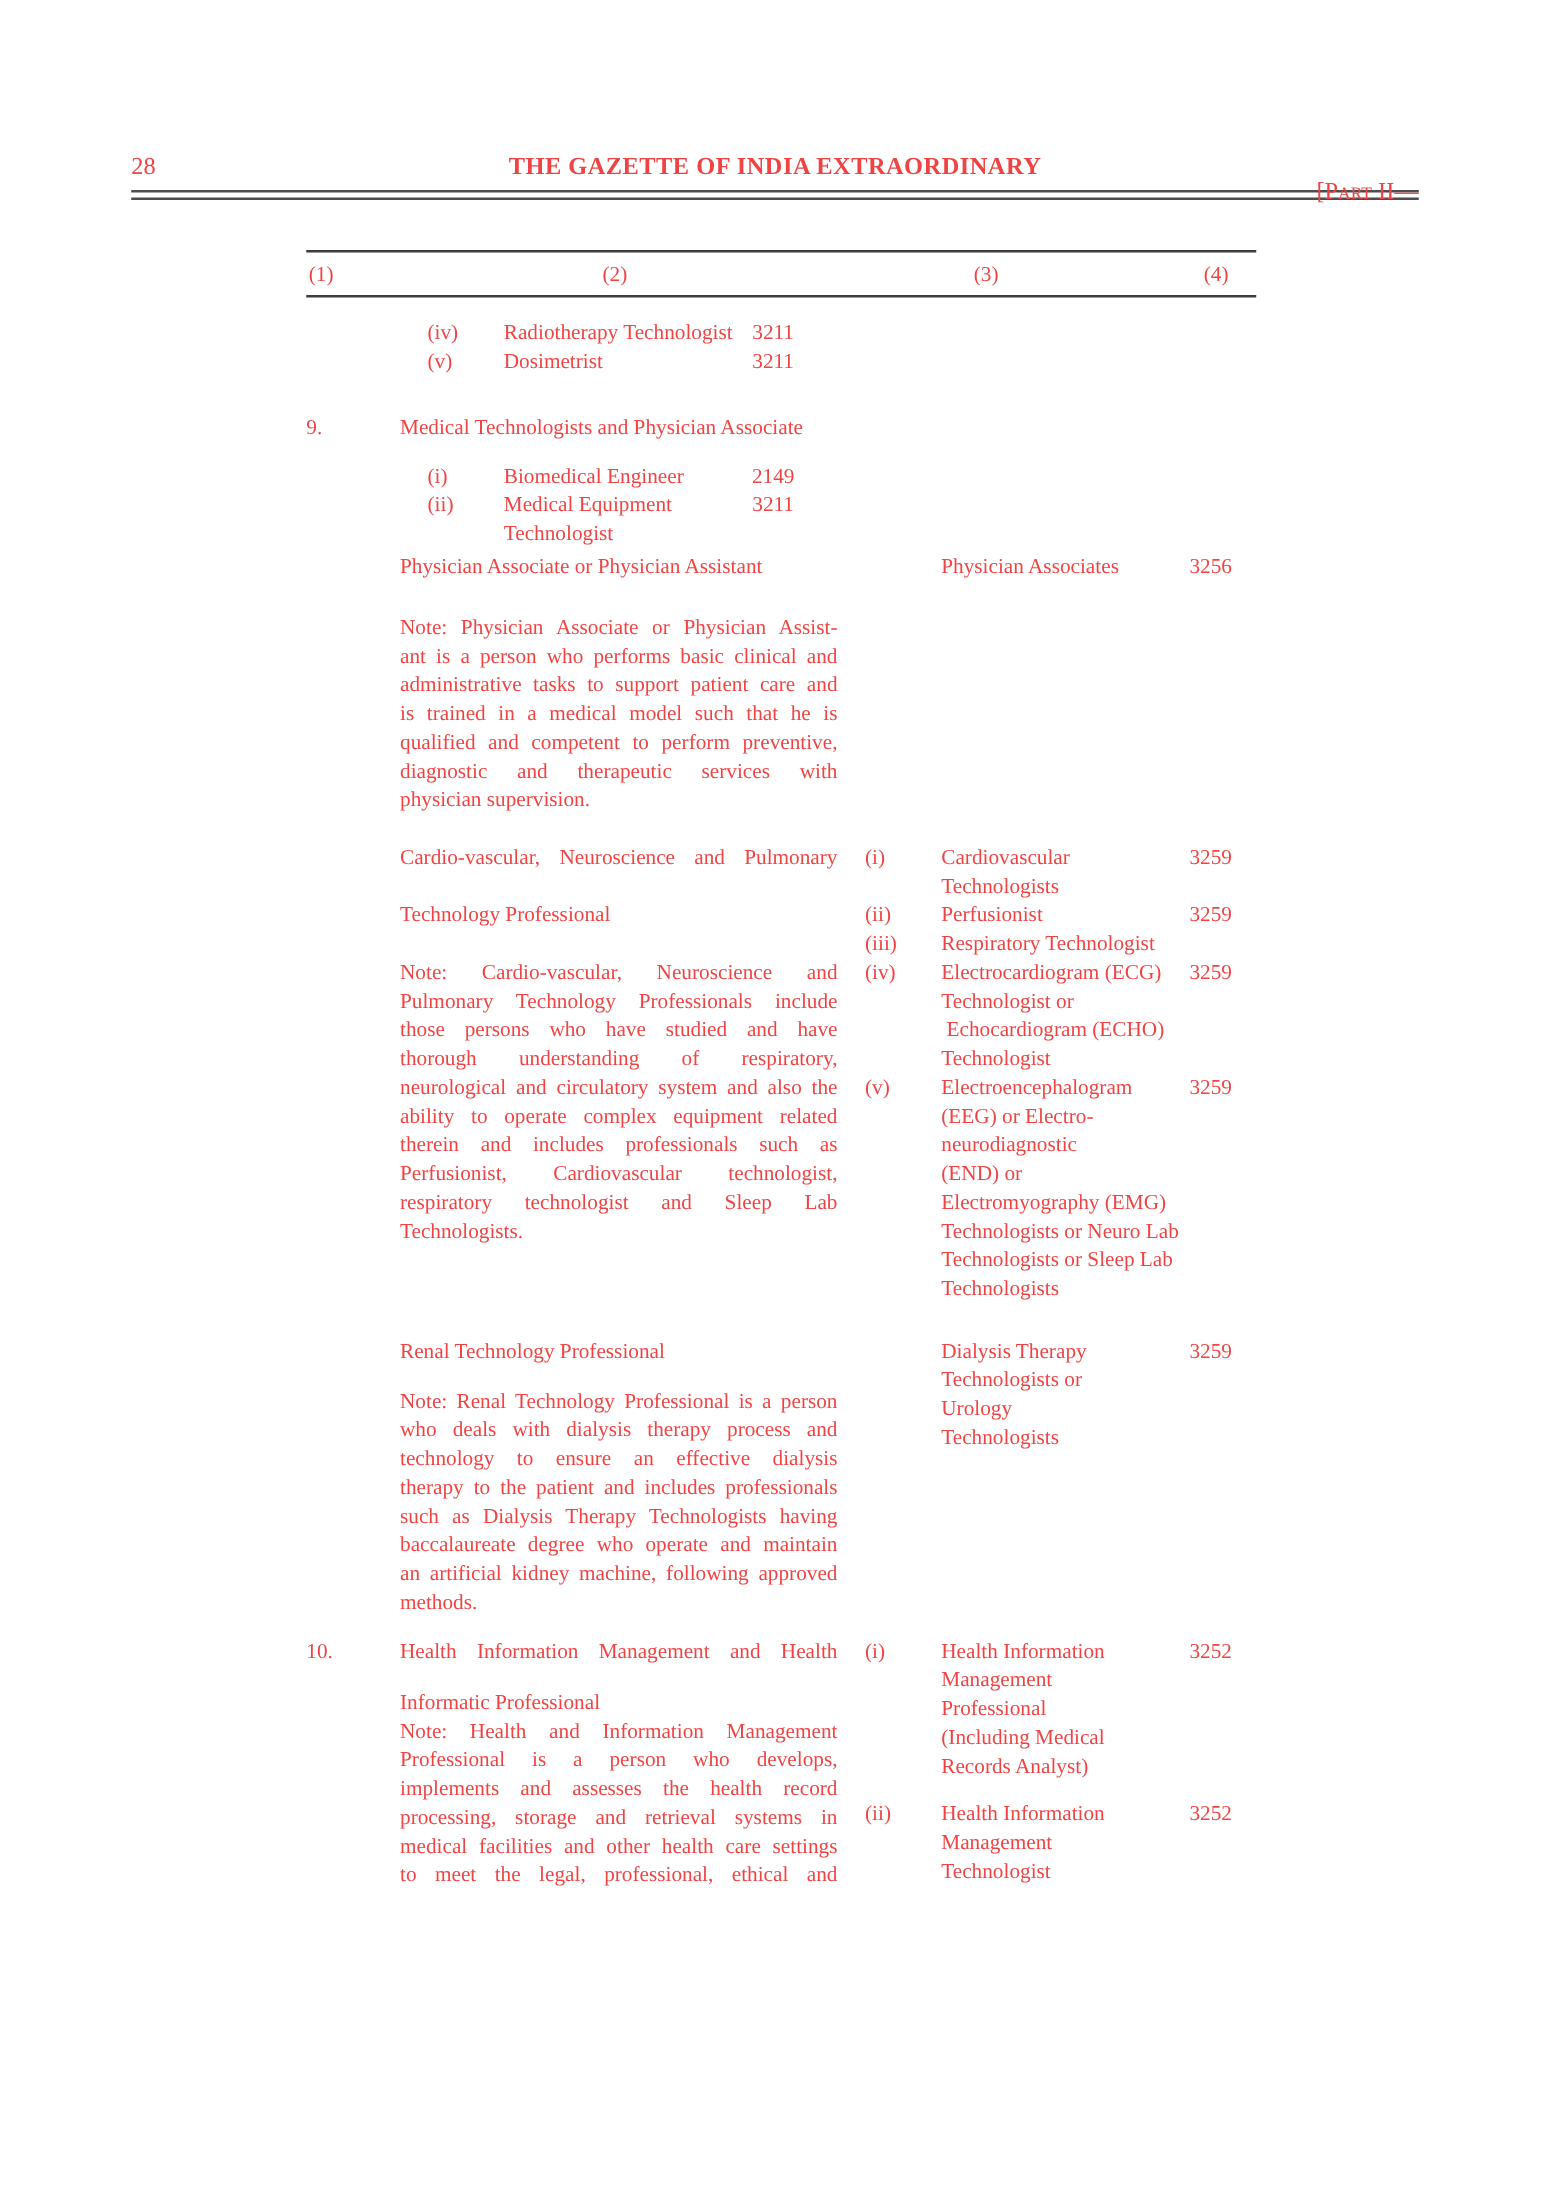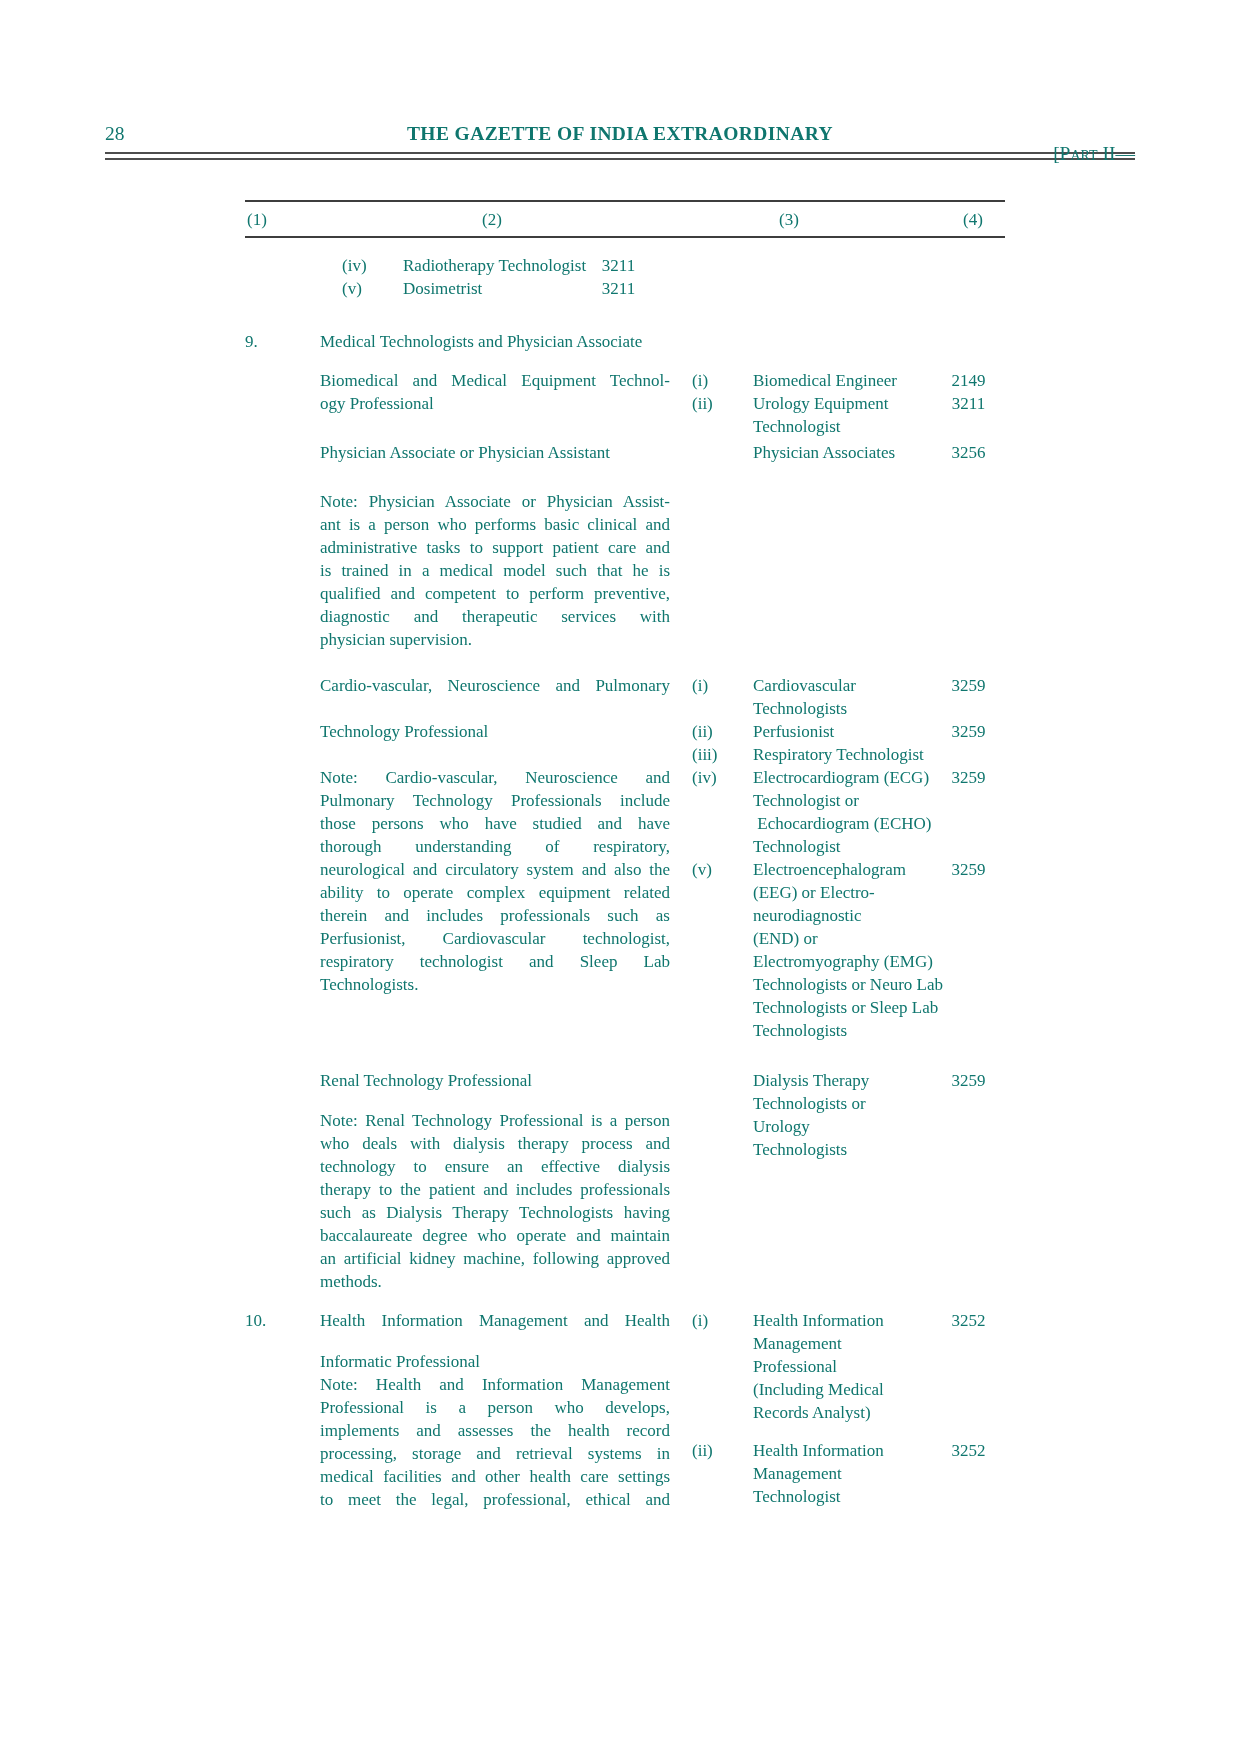--- a/index.html
+++ b/index.html
@@ -1,19 +1,19 @@
 <!DOCTYPE html>
 <html><head>
 <meta charset="utf-8">
 <style>
   html,body{margin:0;padding:0;background:#ffffff;}
   .page{
     width:1240px;height:1755px;background:#ffffff;position:relative;
     box-sizing:border-box;padding:122px 105px 0 105px;
-    font-family:"Liberation Serif", serif;color:#0f766e;
+    font-family:"Liberation Serif", serif;color:#ef4444;
   }
   
   .pheader{position:relative;height:26px;font-size:19.5px;line-height:24px;}
   .pnum{position:absolute;left:0;top:0;}
   .ptitle{position:absolute;left:0;right:0;text-align:center;letter-spacing:0.4px;font-weight:bold;}
   .ppart{position:absolute;right:0;top:0;font-variant:small-caps;margin-top:20px;}
   .drule{margin-top:4px;height:4px;border-top:2px solid #4d4d4d;border-bottom:2px solid #4d4d4d;}
   
   .gtable{margin-left:140px;width:760px;margin-top:40px;}
   .thead{position:relative;border-top:2px solid #3d3d3d;border-bottom:2px solid #3d3d3d;height:34px;font-size:17px;}
@@ -74,38 +74,32 @@
           <div class="c1">9.</div>
           <div class="c2">
             <div class="para" style="margin-top: 0px;">
               <div class="ln">Medical Technologists and Physician Associate</div>
             </div>
           </div>
           <div class="c3"></div>
         </div>
         <div class="block" style="margin-top: 16px;">
           <div class="c1"></div>
-          <div class="c2">
-            <div class="para" style="margin-top: 0px;">
-              <div class="ln jl">Biomedical and Medical Equipment Technol-</div>
-              <div class="ln">ogy Professional</div>
-            </div>
-          </div>
           <div class="c3">
             <div class="item" style="margin-top: 0px;">
               <span class="inum">(i)</span>
               <div class="iname">
                 <div>Biomedical Engineer</div>
               </div>
               <span class="icode">2149</span>
             </div>
             <div class="item" style="margin-top: 0px;">
               <span class="inum">(ii)</span>
               <div class="iname">
-                <div>Urology Equipment</div>
+                <div>Medical Equipment</div>
                 <div>Technologist</div>
               </div>
               <span class="icode">3211</span>
             </div>
           </div>
         </div>
         <div class="block" style="margin-top: 3px;">
           <div class="c1"></div>
           <div class="c2">
             <div class="para" style="margin-top: 0px;">

